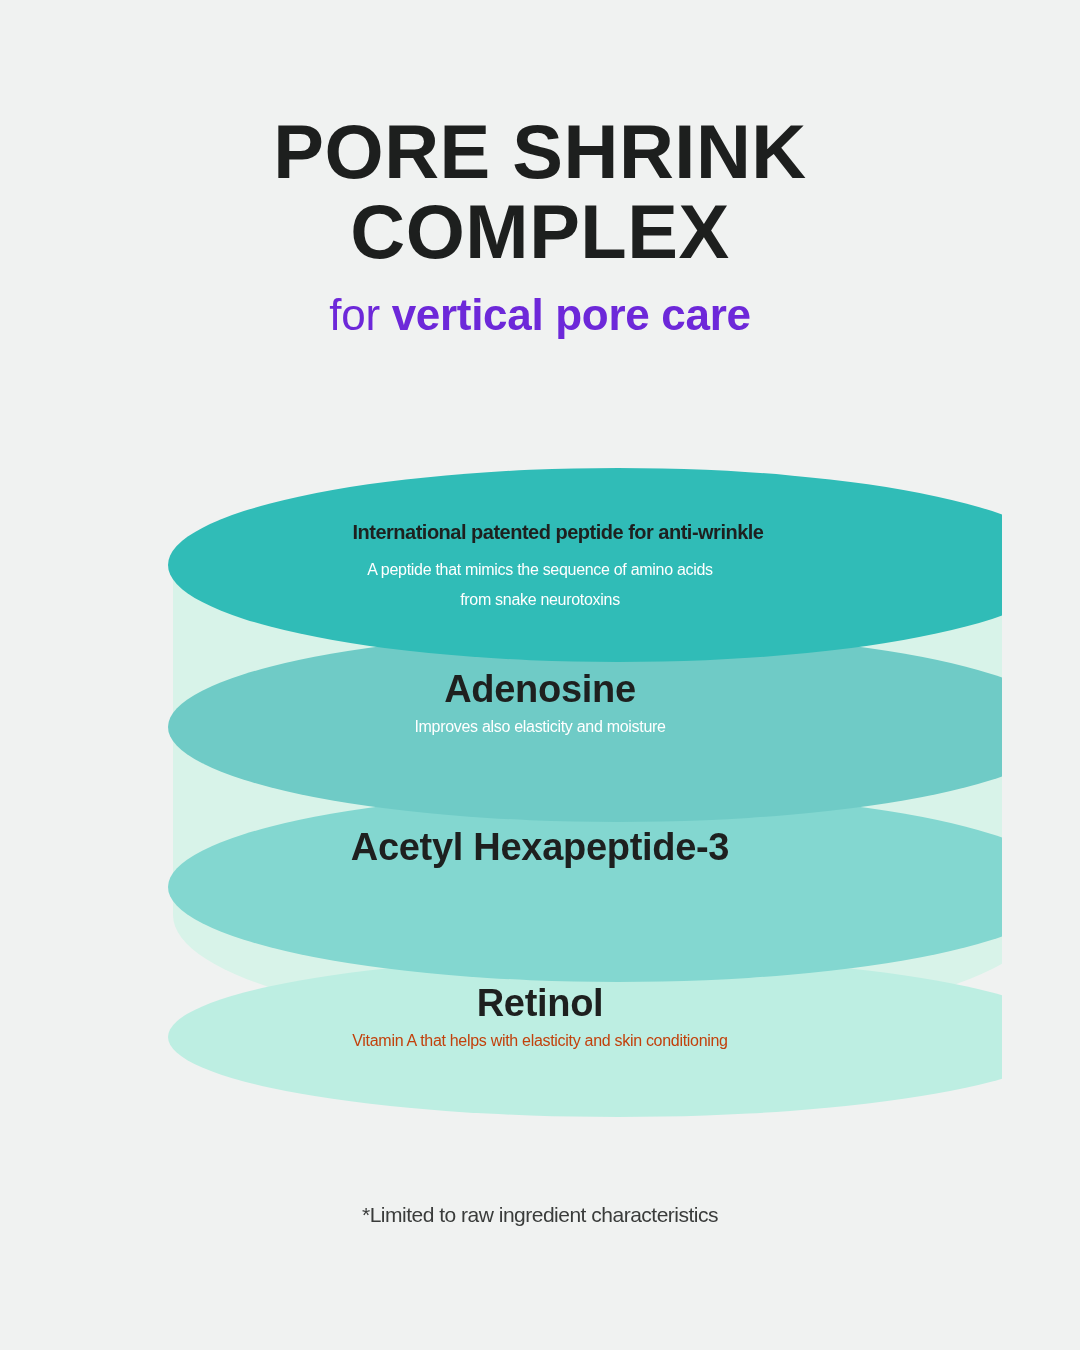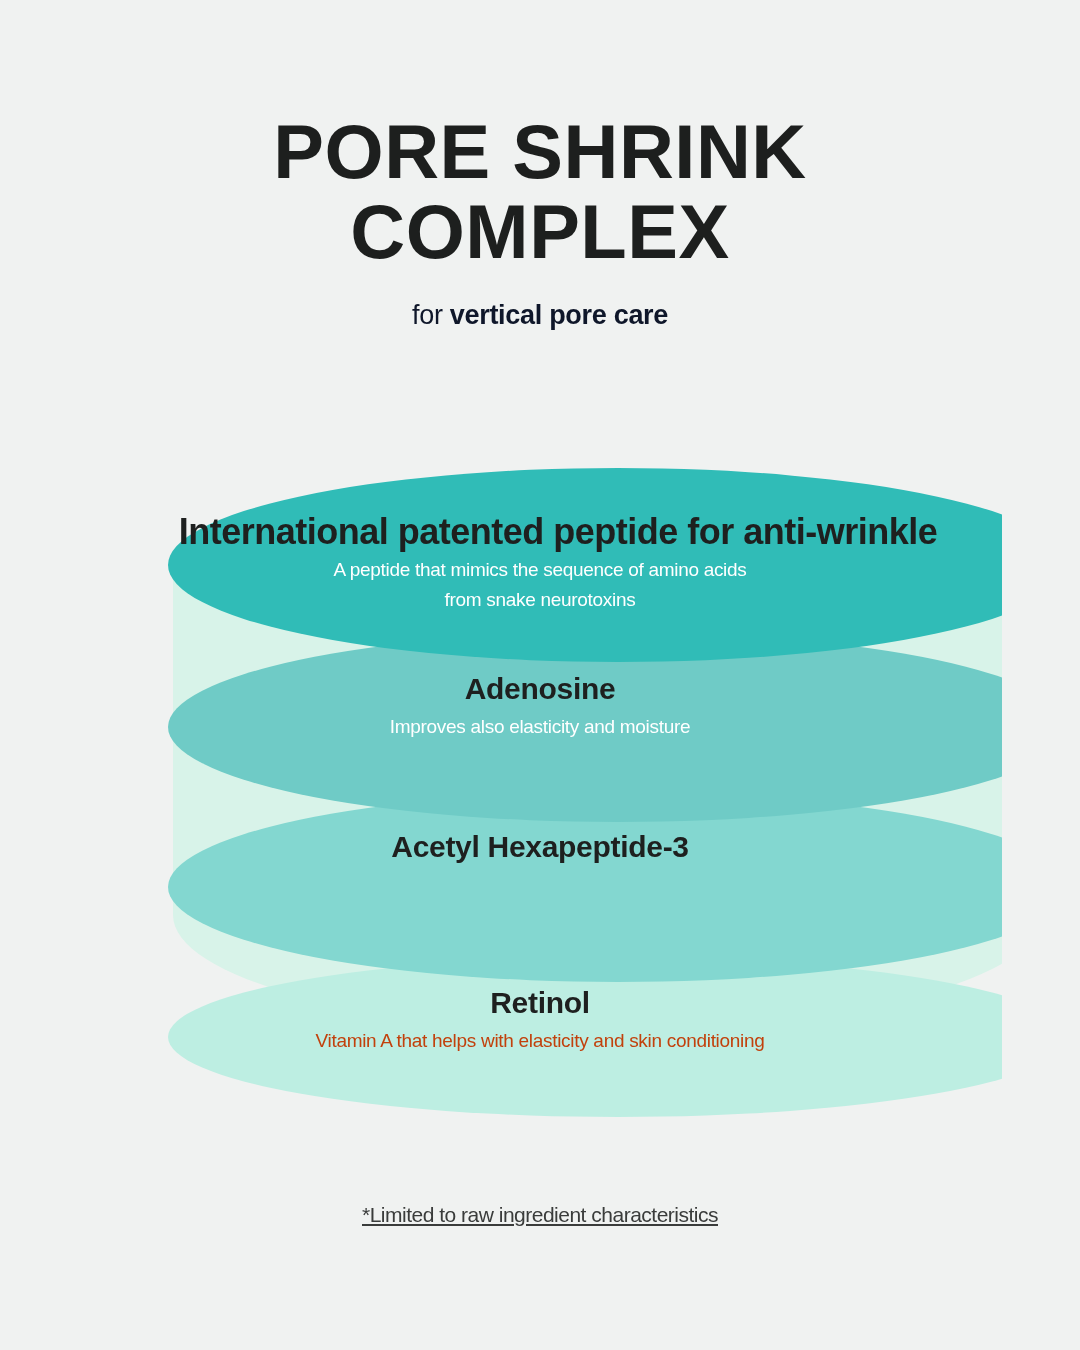--- a/index.html
+++ b/index.html
@@ -23,66 +23,65 @@
     top: 112px;
     font-size: 76px;
     line-height: 80px;
     font-weight: 700;
     letter-spacing: 0.5px;
     color: #1d1f1e;
     margin: 0;
   }
   .subtitle {
     top: 293px;
-    font-size: 27px;
+    font-size: 44px;
     line-height: 44px;
     letter-spacing: -0.3px;
-    color: #0f172a;
+    color: #6d28d9;
   }
   .subtitle .light { font-weight: 400; }
   .subtitle .strong { font-weight: 700; }
 
   .stack-svg {
     position: absolute;
     top: 0; left: 0;
     width: 1080px;
     height: 1350px;
     display: block;
   }
 
   .layer-text { pointer-events: none; }
   .layer-title {
     font-weight: 700;
-    font-size: 30px;
+    font-size: 38px;
     line-height: 34px;
     letter-spacing: -0.3px;
     color: #1e201f;
   }
-  .layer-text--1 .layer-title { font-size: 36px; letter-spacing: -0.5px; margin-left: 36px; }
+  .layer-text--1 .layer-title { font-size: 20px; letter-spacing: -0.5px; margin-left: 36px; }
   .layer-desc {
     margin-top: 6px;
-    font-size: 19px;
+    font-size: 16px;
     line-height: 30px;
     letter-spacing: -0.3px;
     color: #ffffff;
     white-space: pre-line;
   }
   .layer-text--4 .layer-desc { color: #c2410c; }
 
   .layer-text--1 { top: 515px; }
   .layer-text--2 { top: 672px; }
   .layer-text--3 { top: 830px; }
   .layer-text--4 { top: 986px; }
 
   .footnote {
     top: 1203px;
     font-size: 21px;
     letter-spacing: -0.5px;
     color: #3a3c3b;
-    text-decoration: underline;
   }
 </style>
 </head>
 <body>
 
 <div class="stage">
 
   <h1 class="abs main-title">
     <div>PORE SHRINK</div>
     <div>COMPLEX</div>

